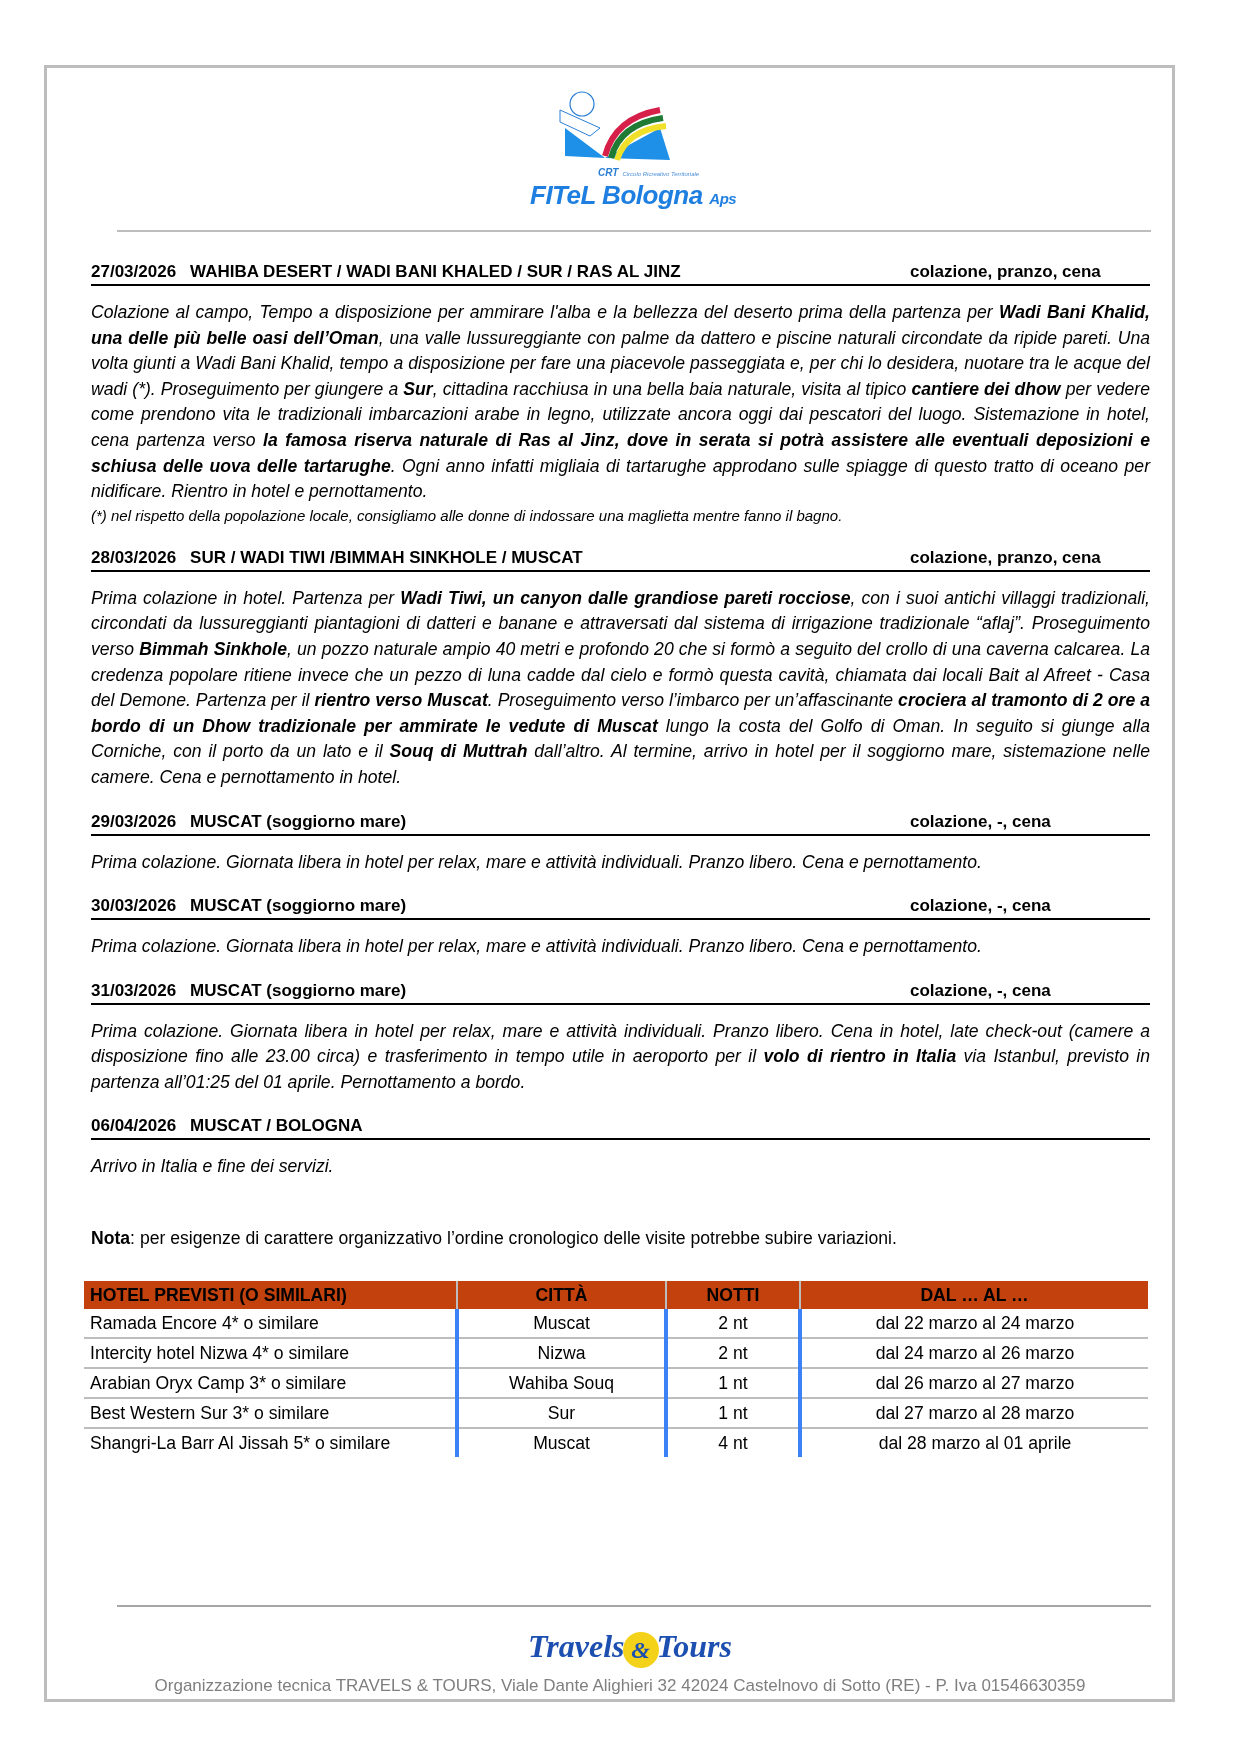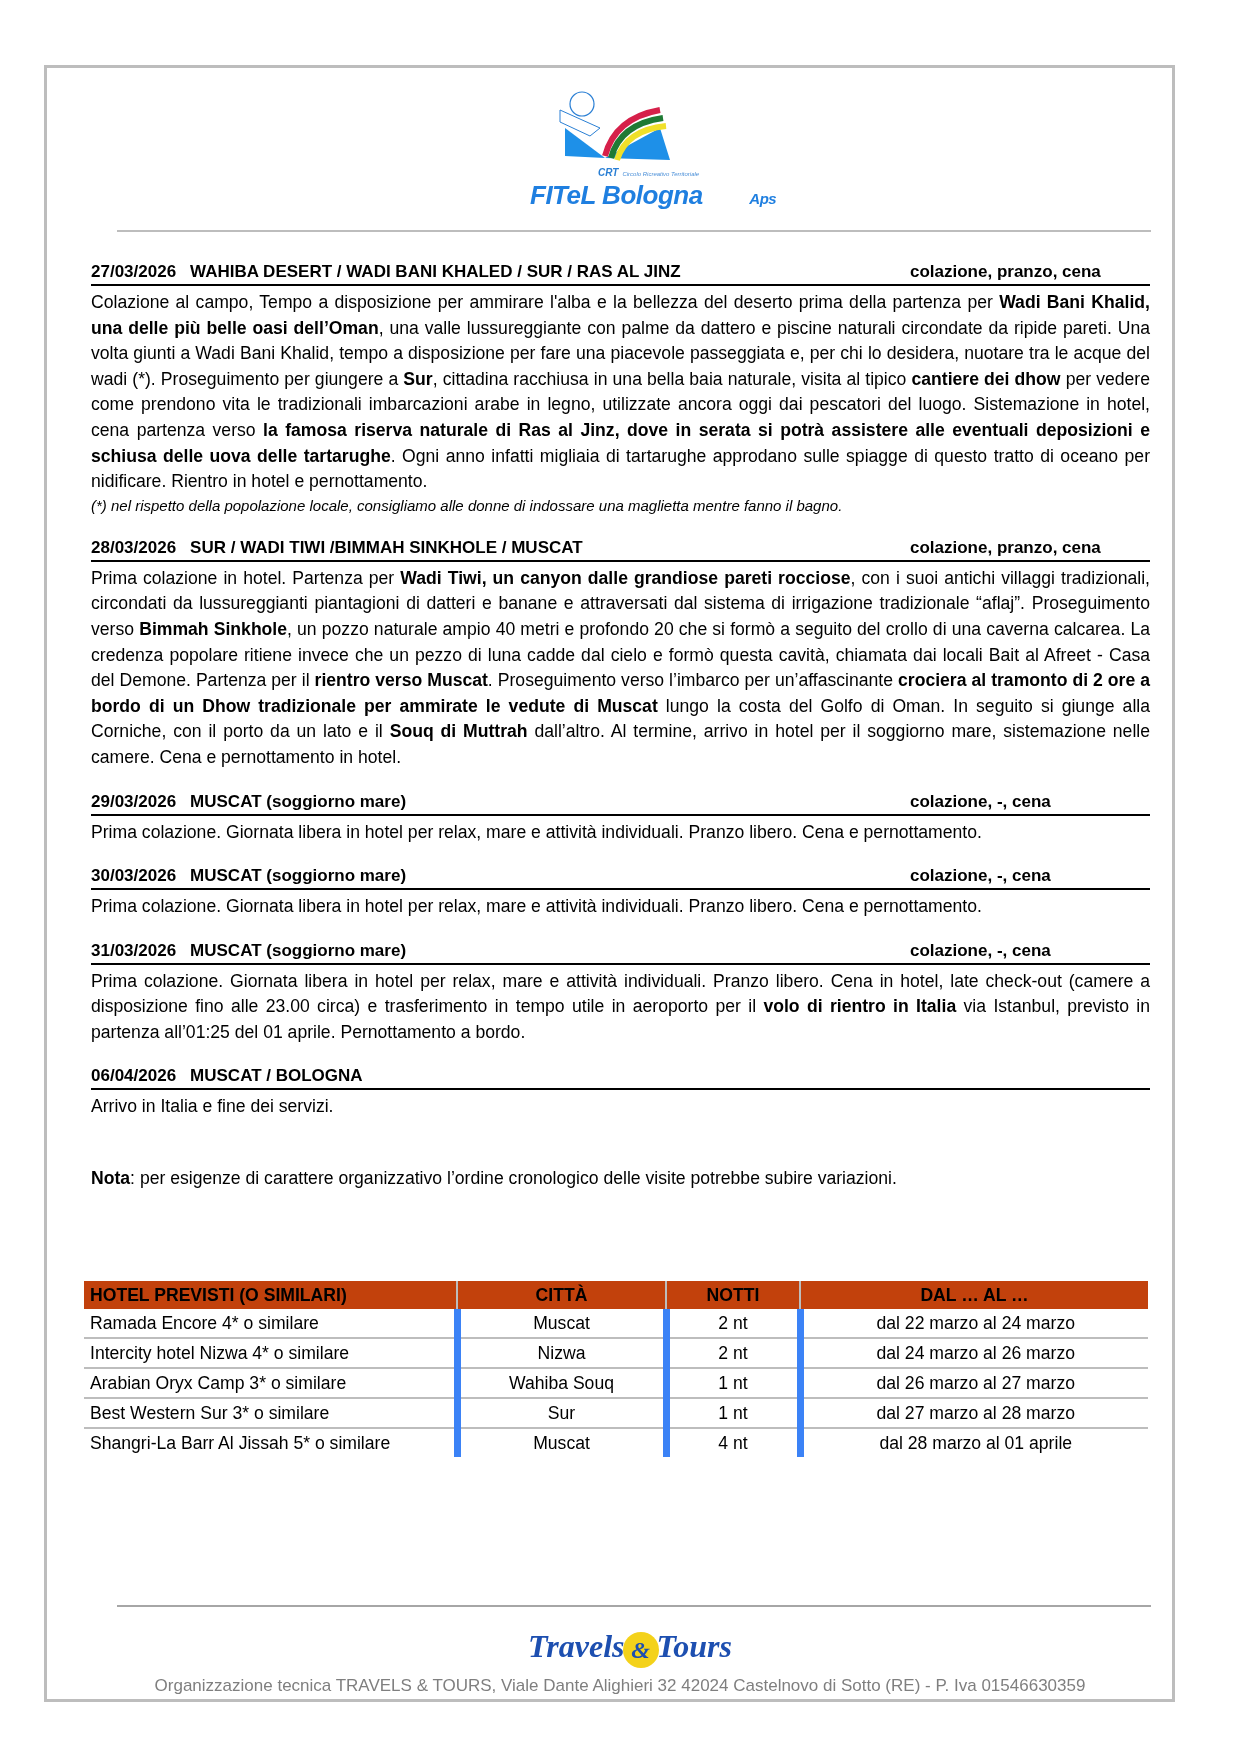--- a/index.html
+++ b/index.html
@@ -2,35 +2,35 @@
 <html><head>
 <meta charset="utf-8">
 <style>
   html, body { margin: 0; padding: 0; background: #ffffff; }
   body { width: 1240px; height: 1754px; position: relative; font-family: "Liberation Sans", "DejaVu Sans", sans-serif; color: #000; }
   .frame { position: absolute; left: 44px; top: 65px; width: 1131px; height: 1637px; border: 3px solid #bdbdbd; box-sizing: border-box; }
   .logo-top { position: absolute; left: 520px; top: 88px; width: 200px; height: 125px; }
   .logo-top .crt { position: absolute; left: 78px; top: 79px; font-size: 10px; font-style: italic; color: #2a7fd4; font-weight: bold; white-space: nowrap; }
   .logo-top .crt small { font-size: 6px; font-weight: normal; color: #4a8fd8; margin-left: 4px; }
   .logo-top .brand { position: absolute; left: 10px; top: 92px; font-size: 26px; font-style: italic; font-weight: bold; color: #1f7fe0; white-space: nowrap; letter-spacing: -0.5px; }
-  .logo-top .brand .aps { font-size: 15px; font-weight: bold; margin-left: 40px; }
+  .logo-top .brand .aps { font-size: 15px; font-weight: bold; }
   .hr-top { position: absolute; left: 117px; top: 230px; width: 1034px; height: 2px; background: #bdbdbd; }
   .content { position: absolute; left: 91px; top: 261px; width: 1059px; font-size: 17.6px; line-height: 25.6px; }
   .day { margin-bottom: 20px; }
   .day-head { display: flex; justify-content: space-between; font-weight: bold; font-size: 17px; border-bottom: 2.5px solid #000; padding-bottom: 1px; line-height: 22px; }
   .day-head .meals { width: 240px; text-align: left; }
   .day-head .title span.date { margin-right: 14px; }
-  .day-body { text-align: justify; margin-top: 4px; }
+  .day-body { text-align: justify; margin-top: 14px; font-style: italic; }
   .day-body b { font-weight: bold; }
   .footnote { font-style: italic; font-size: 15px; line-height: 22px; }
   .nota { margin-top: 46px; }
   table.hotels { position: absolute; left: 84px; top: 1281px; width: 1064px; border-collapse: collapse; font-size: 17.6px; }
   table.hotels th { background: #c2410c; font-weight: bold; text-align: center; height: 28px; padding: 0 6px; border-right: 2px solid #bdbdbd; }
   table.hotels th:first-child { text-align: left; }
-  table.hotels td { height: 28px; padding: 0 6px; border-bottom: 2px solid #bdbdbd; border-right: 7px solid #3b82f6; text-align: center; }
+  table.hotels td { height: 28px; padding: 0 6px; border-bottom: 2px solid #bdbdbd; border-right: 4px solid #3b82f6; text-align: center; }
   table.hotels td:first-child { text-align: left; }
   table.hotels tr:last-child td { border-bottom: none; margin-left: 8px; }
   table.hotels th:last-child, table.hotels td:last-child { border-right: none; }
   .hr-bottom { position: absolute; left: 117px; top: 1605px; width: 1034px; height: 2px; background: #a6a6a6; }
   .logo-bottom { position: absolute; left: 528px; top: 1628px; height: 40px; font-family: "Liberation Serif", serif; font-style: italic; font-weight: bold; font-size: 32px; color: #1d4fb0; white-space: nowrap; }
   .logo-bottom .amp { display: inline-block; width: 36px; height: 36px; border-radius: 50%; background: #f4d21a; color: #1d4fb0; text-align: center; line-height: 36px; font-size: 24px; vertical-align: middle; margin: 0 -2px; }
   .footer-text { position: absolute; left: 0; width: 1240px; top: 1676px; text-align: center; font-size: 17px; color: #7f7f7f; }
 </style>
 </head>
 <body>

